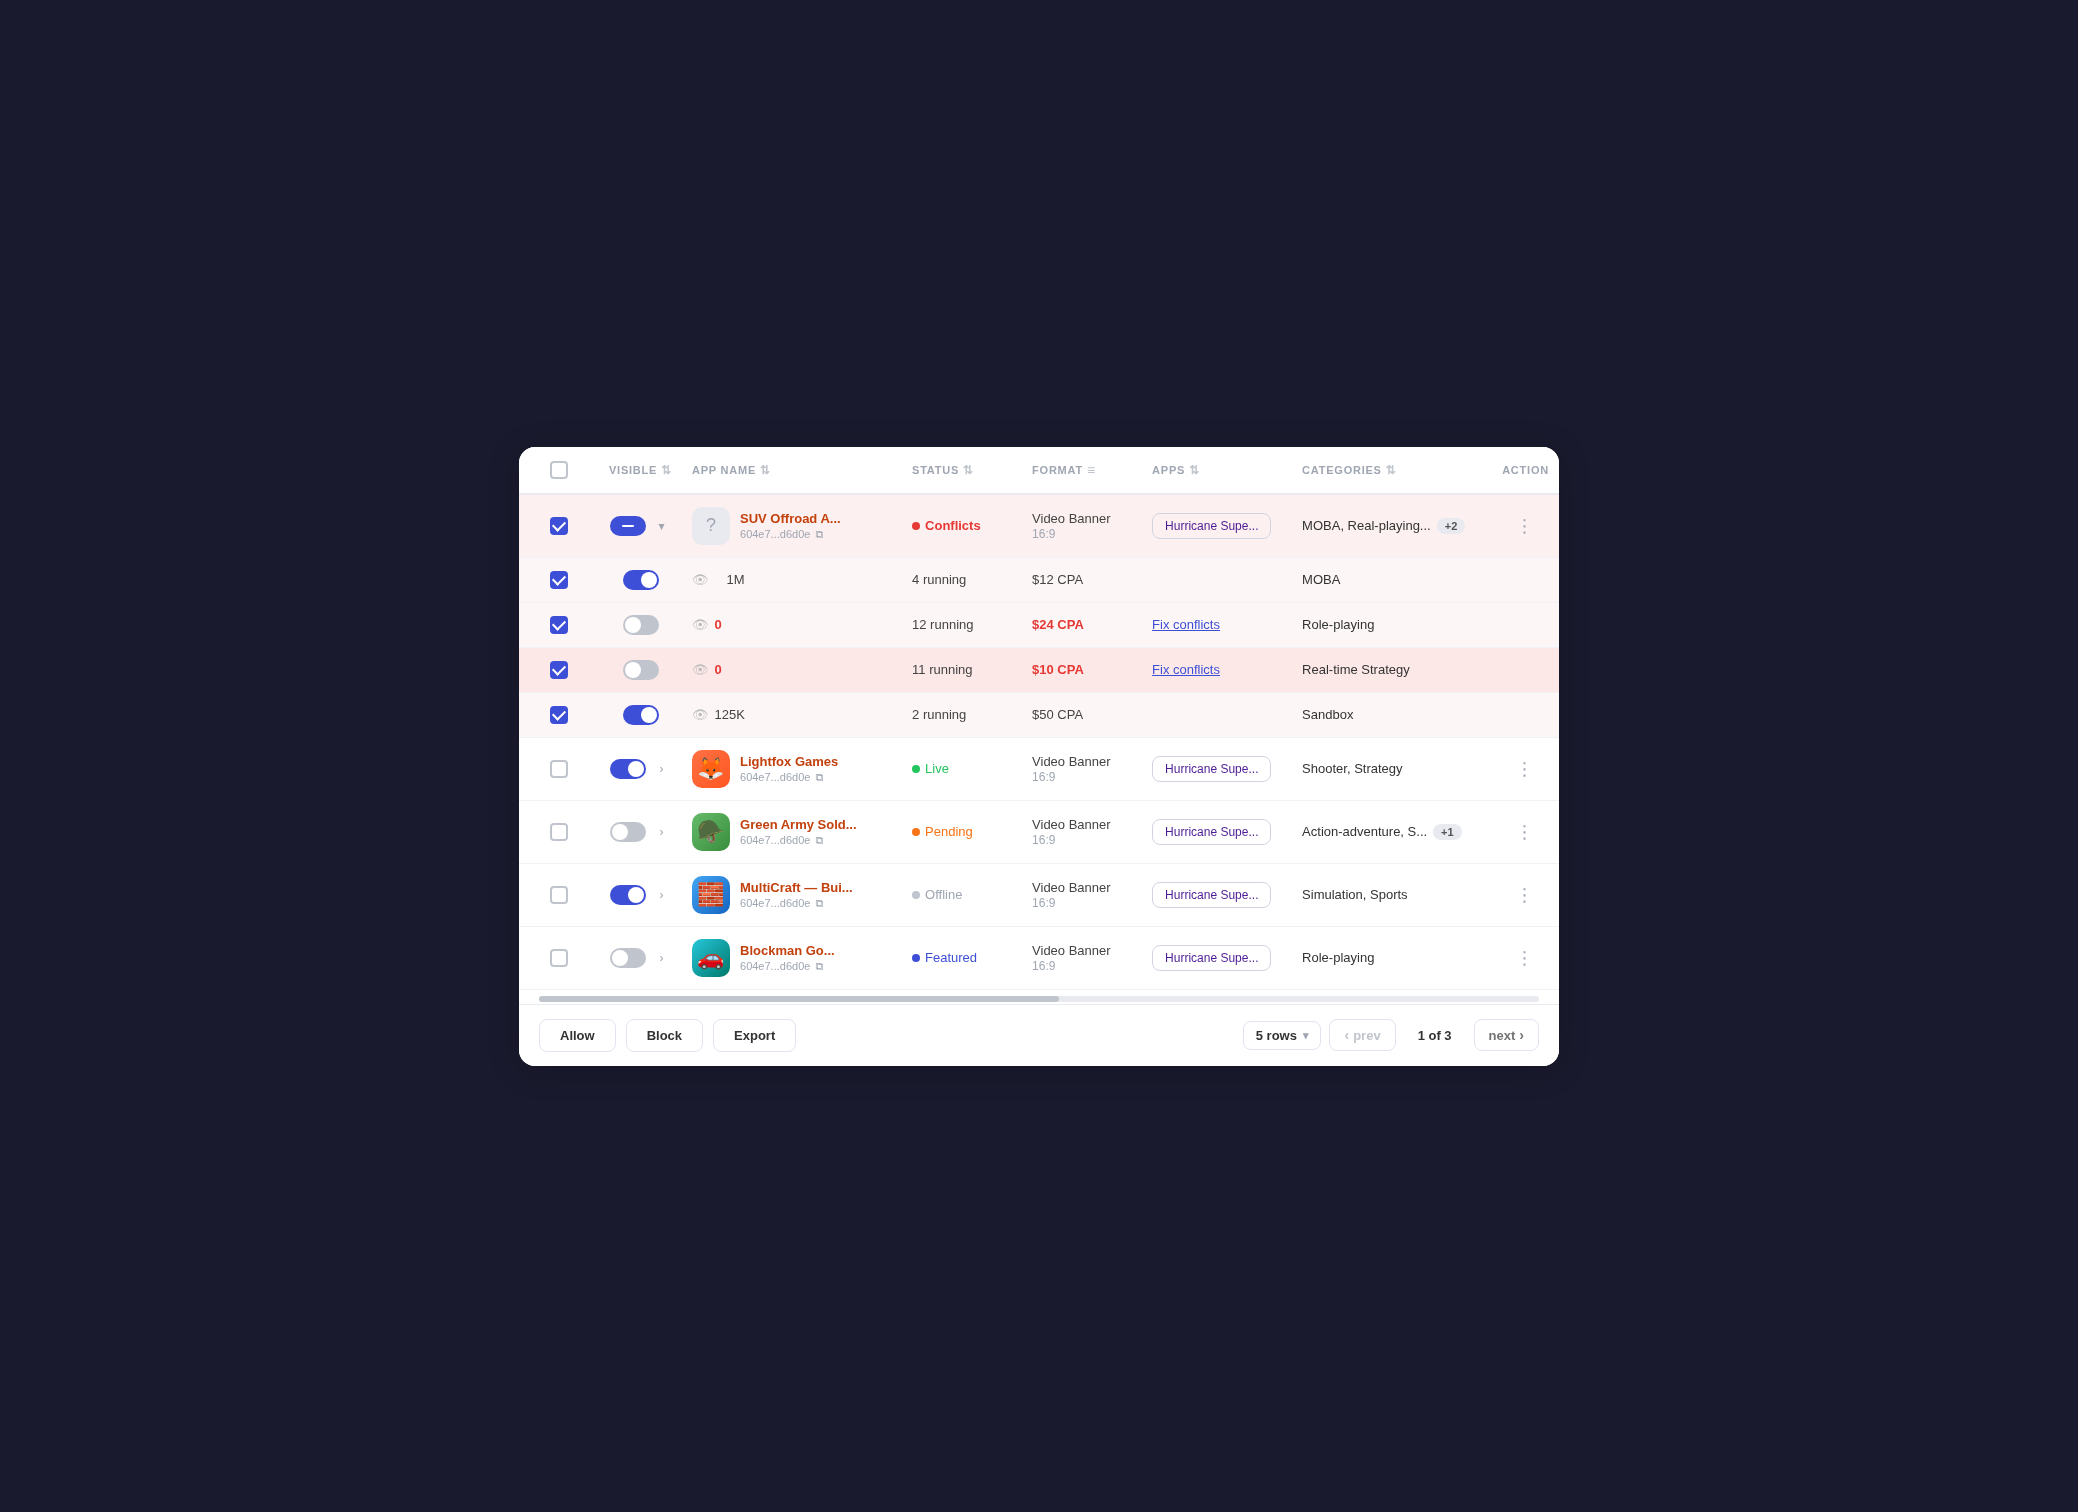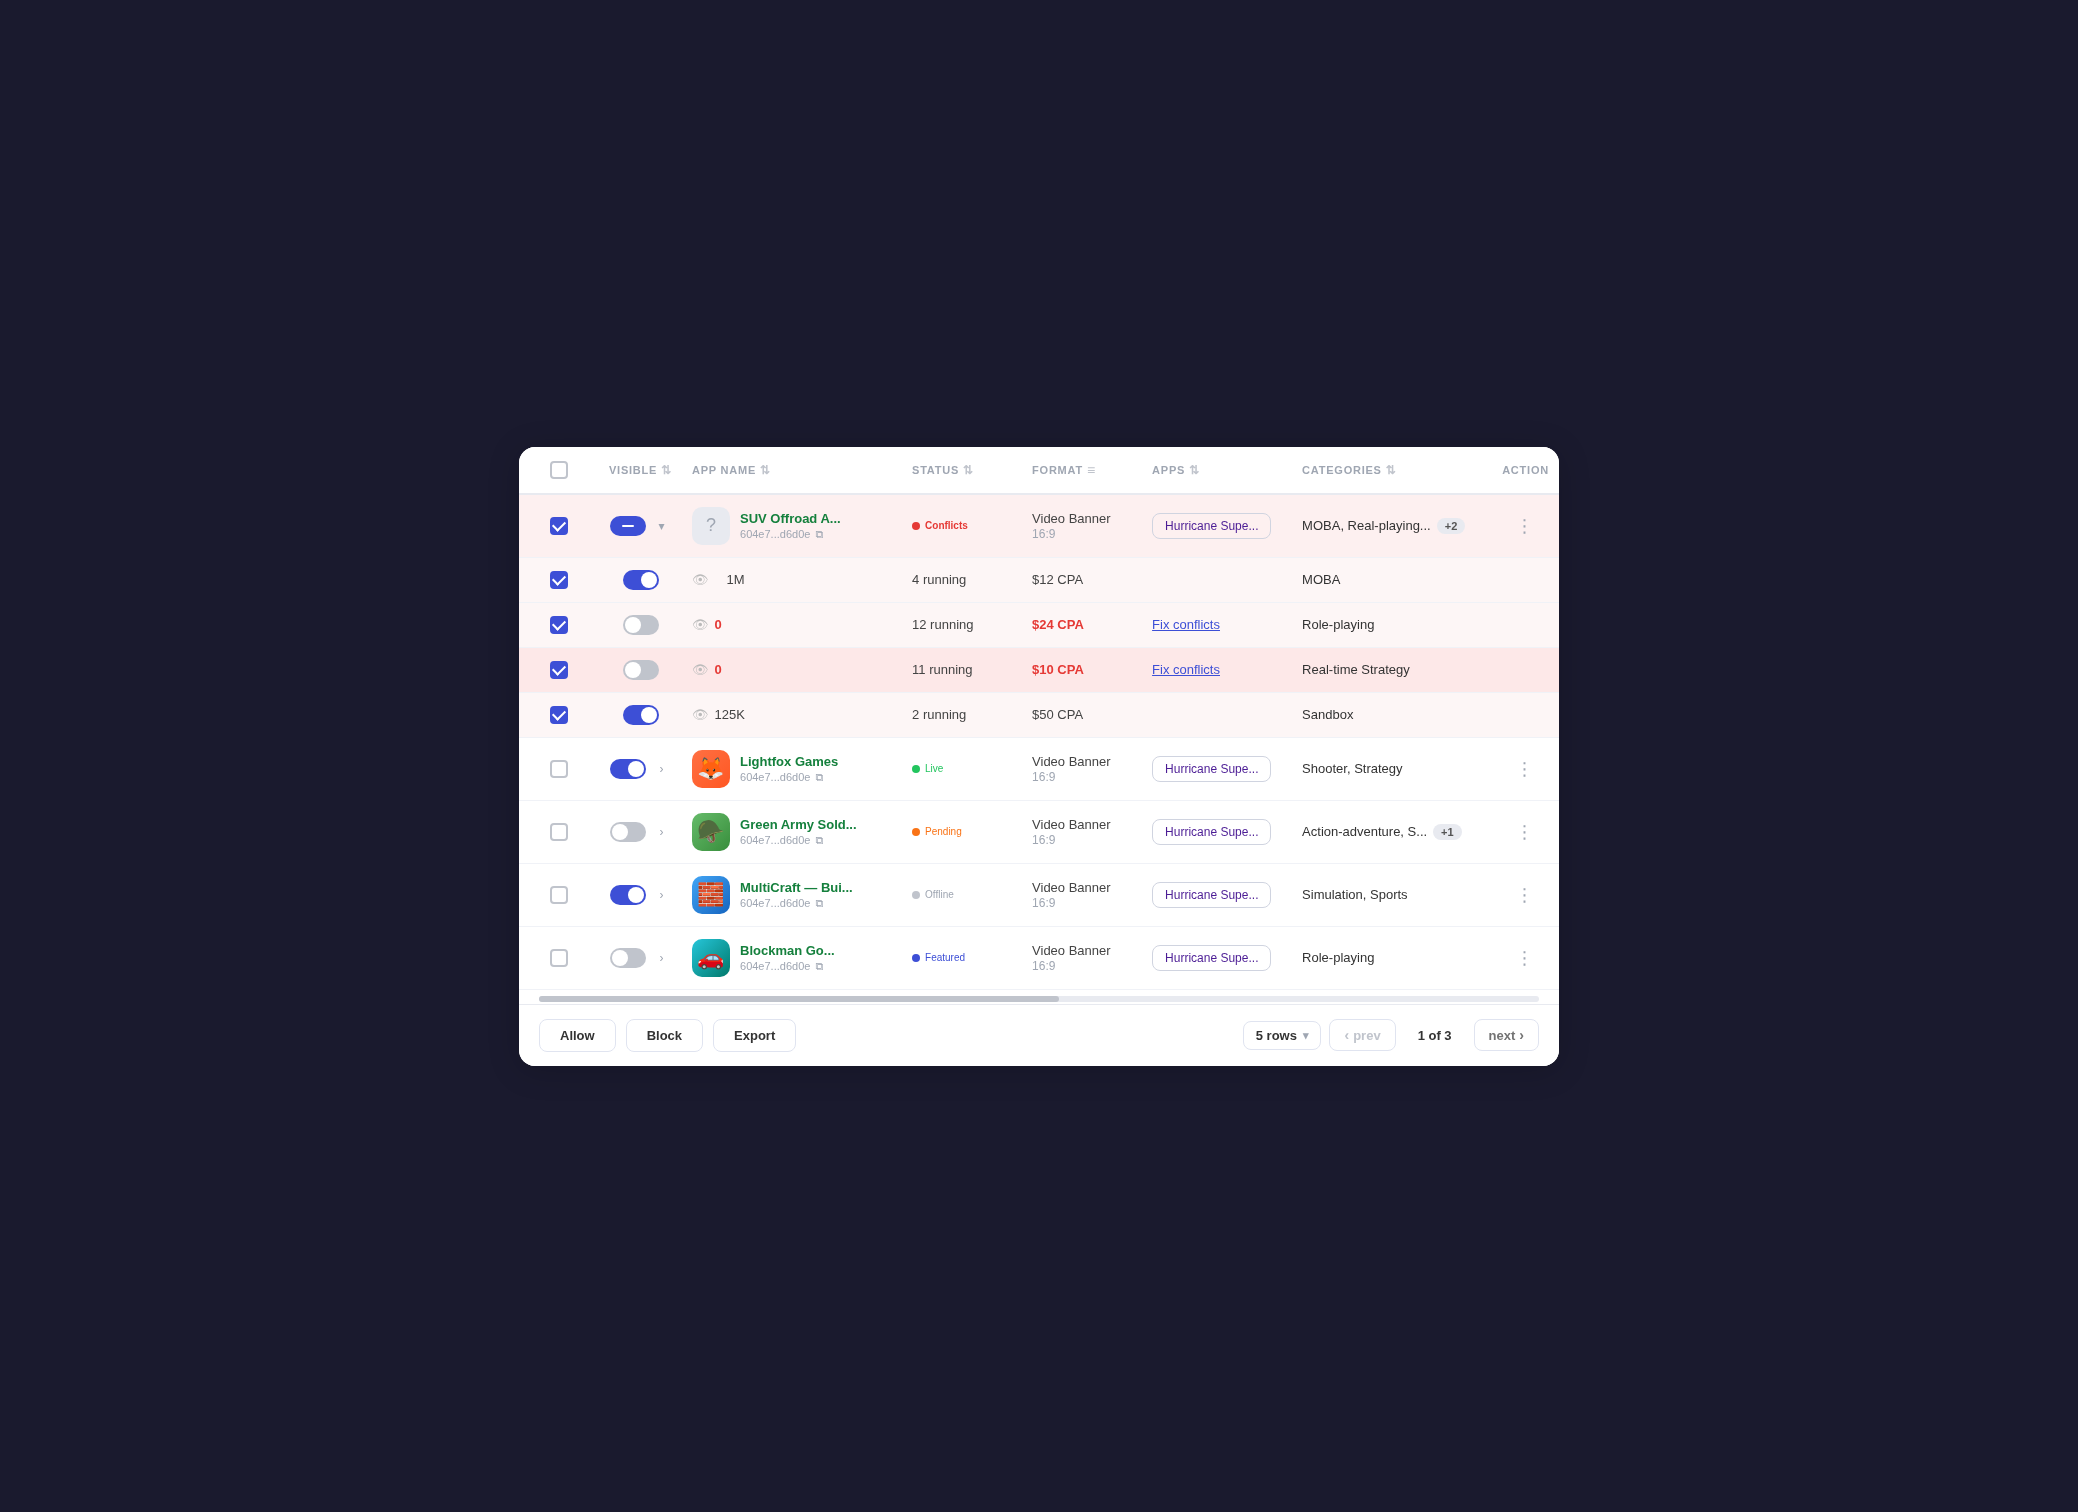--- a/index.html
+++ b/index.html
@@ -174,21 +174,21 @@
 
     .app-name-cell {
       display: flex;
       align-items: center;
       gap: 10px;
     }
     .app-name-info { display: flex; flex-direction: column; gap: 2px; }
     .app-name-title {
       font-size: 13px;
       font-weight: 600;
-      color: #15803d;
+      color: #c2410c;
       text-decoration: none;
     }
     .app-name-id {
       font-size: 11px;
       color: #9fa6b2;
       display: flex;
       align-items: center;
       gap: 5px;
     }
     .copy-icon {
@@ -211,21 +211,21 @@
     .status-offline .status-dot { background: #c0c4cc; }
     .status-featured { color: #3d4fd6; }
     .status-featured .status-dot { background: #3d4fd6; }
     .status-conflicts { color: #e53935; font-weight: 600; }
     .status-conflicts .status-dot { background: #e53935; }
 
     .status-cell {
       display: flex;
       align-items: center;
       white-space: nowrap;
-      font-size: 10px;
+      font-size: 13px;
     }
 
     .format-cell { font-size: 13px; color: #444; }
     .format-sub { font-size: 12px; color: #9fa6b2; }
 
     .apps-badge {
       display: inline-flex;
       align-items: center;
       padding: 5px 12px;
       border: 1.5px solid #d0d4e0;

